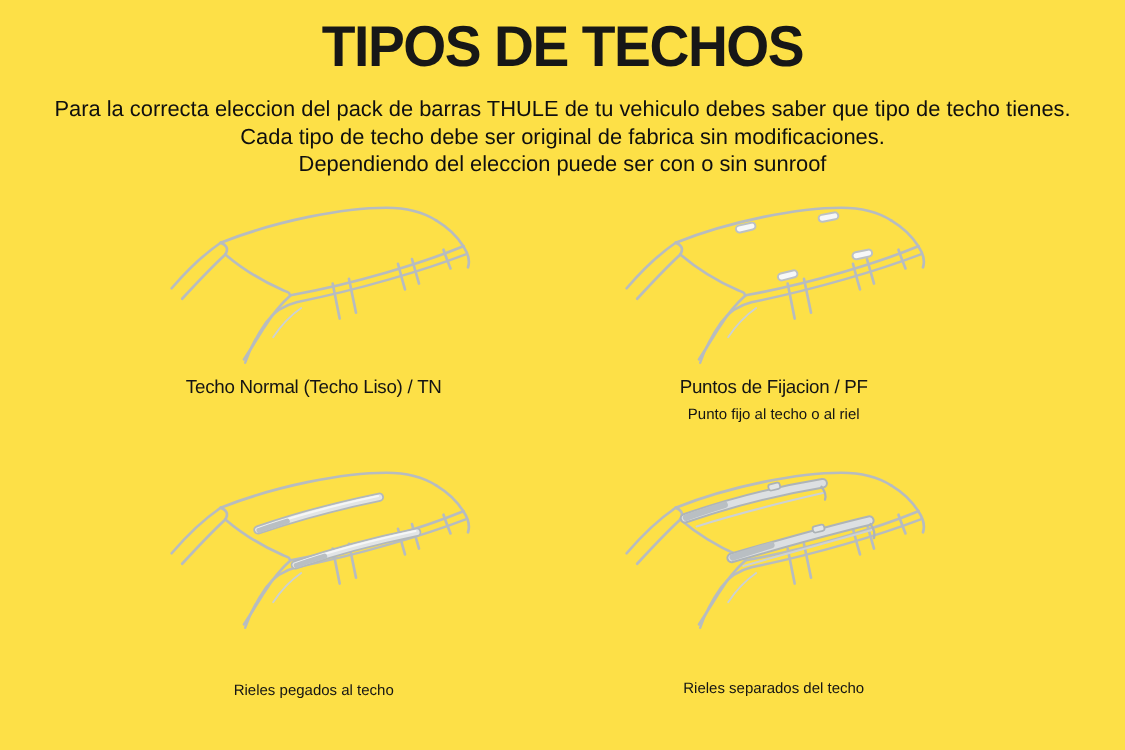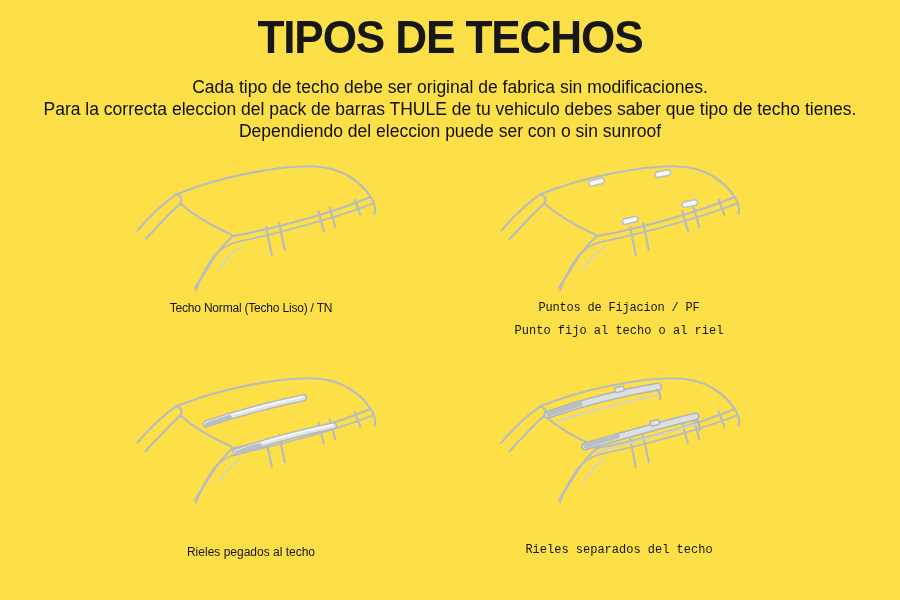--- a/index.html
+++ b/index.html
@@ -9,25 +9,25 @@
   }
   .canvas{position:relative;width:900px;height:600px;background:#fde047;}
   .title{
     position:absolute;top:12px;left:0;width:900px;text-align:center;
     font-size:46px;line-height:50px;font-weight:700;letter-spacing:-1.2px;
     transform:scaleX(.96);transform-origin:450px 0;color:#171717;white-space:nowrap;
   }
   .intro{position:absolute;top:76px;left:0;width:900px;text-align:center;
     font-size:17.5px;line-height:22px;color:#0f0f0f;}
   .intro .line{white-space:nowrap;}
-  .q-label{position:absolute;text-align:center;font-size:12px;letter-spacing:-.2px;
+  .q-label{position:absolute;text-align:center;font-size:15px;letter-spacing:-.2px;
     color:#141414;white-space:nowrap;}
   .q-sub{position:absolute;text-align:center;font-size:12px;color:#141414;white-space:nowrap;}
   .col-left{left:20px;width:462px;}
-  .col-right{left:388px;width:462px;font-family:Liberation Mono, monospace;}
+  .col-right{left:388px;width:462px;}
   .illus{position:absolute;width:280px;height:150px;filter:blur(.3px);}
   .illus.tl{left:128px;top:150px;}
   .illus.tr{left:492px;top:150px;}
   .illus.bl{left:128px;top:362px;}
   .illus.br{left:492px;top:362px;}
 </style>
 </head>
 <body>
 
 <div class="canvas">
@@ -51,22 +51,22 @@
         <path d="M204,65 C206,73 208,80 210,87"></path>
         <path d="M216,61 C218,68 220,75 222,82"></path>
         <path d="M243,53 C245,59 247,64 249,69"></path>
       </g>
     </defs>
   </svg>
 
   <div class="title">TIPOS DE TECHOS</div>
 
   <div class="intro">
+    <div class="line">Para la correcta eleccion del pack de barras THULE de tu vehiculo debes saber que tipo de techo tienes.</div>
     <div class="line">Cada tipo de techo debe ser original de fabrica sin modificaciones.</div>
-    <div class="line">Para la correcta eleccion del pack de barras THULE de tu vehiculo debes saber que tipo de techo tienes.</div>
     <div class="line">Dependiendo del eleccion puede ser con o sin sunroof</div>
   </div>
 
   <svg class="illus tl" viewBox="0 0 300 160">
     <g>
         <use href="#roof-base"></use>
       </g>
   </svg>
   <div class="q-label col-left" style="top:301px">Techo Normal (Techo Liso) / TN</div>
 

